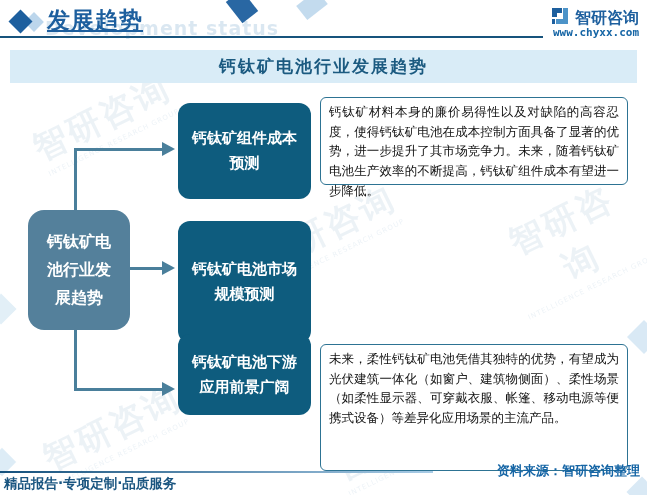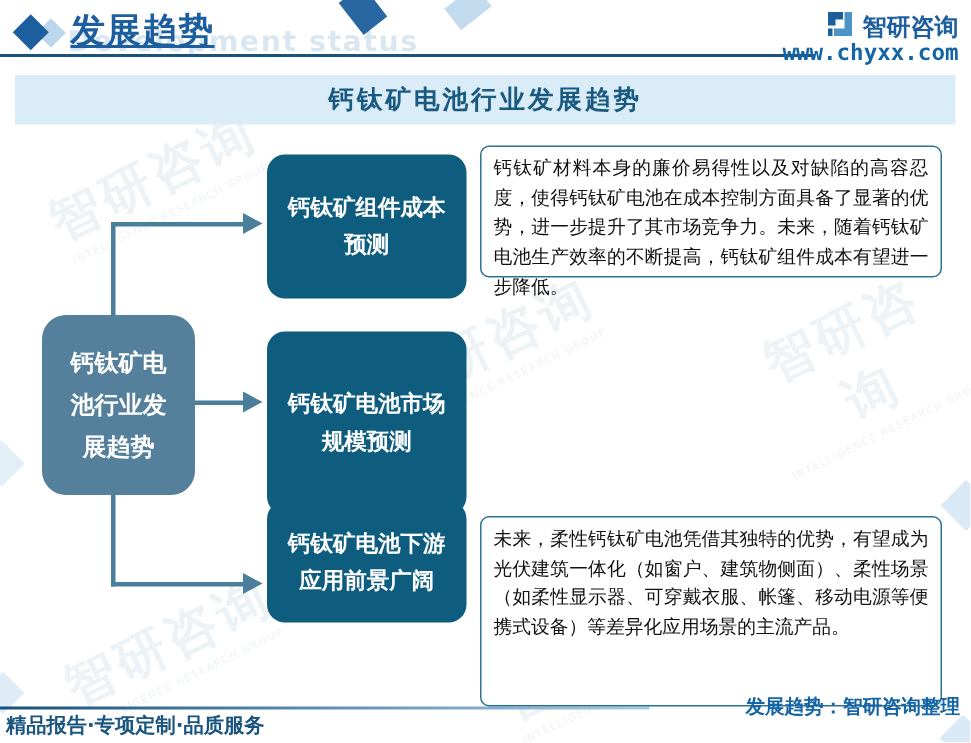--- a/index.html
+++ b/index.html
@@ -12,21 +12,21 @@
     background:#bcd6ec; transform:rotate(45deg); z-index:1; }
   .hdr-diamond-dark { position:absolute; left:12px; top:13px; width:17px; height:17px;
     background:#1d5f9e; transform:rotate(45deg); z-index:2; }
   .hdr-title { position:absolute; left:47px; top:5px; font-size:23px; font-weight:bold;
     color:#1d5f9e; z-index:3; letter-spacing:1px;text-decoration:underline; }
   .hdr-title-en { position:absolute; left:45px; top:17px; font-size:19px; font-weight:bold;
     color:#1f6fae; opacity:0.16; z-index:2; letter-spacing:1px; white-space:nowrap; }
   .hdr-rule { position:absolute; left:0; top:36px; width:543px; height:2px; background:#17537c; }
   .brand { position:absolute; right:8px; top:6px; display:flex; align-items:center; gap:5px; z-index:3; }
   .brand-name { font-size:16px; font-weight:bold; color:#1d5f9e; }
-  .brand-url { position:absolute; right:8px; top:26px; font-size:15px; font-weight:bold;
+  .brand-url { position:absolute; right:8px; top:26px; font-size:11px; font-weight:bold;
     color:#1565a5; font-family:"DejaVu Sans Mono","Liberation Mono",monospace; z-index:3; }
   
   .title-bar { position:absolute; left:10px; top:50px; width:627px; height:33px;
     background:#d9ecf7; display:flex; align-items:center; justify-content:center; z-index:2; }
   .title-text { font-size:17px; font-weight:bold; color:#1b5a80; letter-spacing:2px; }
   
   .root-node { position:absolute; left:28px; top:210px; width:102px; height:120px;
     background:#54809b; border-radius:16px; color:#ffffff; font-weight:bold; font-size:16px;
     display:flex; align-items:center; justify-content:center; text-align:center;
     line-height:1.75; padding:0 13px; box-sizing:border-box; z-index:4; }
@@ -146,15 +146,15 @@
   </div>
   <div class="label-box lb3">
     <span>钙钛矿电池下游应用前景广阔</span>
   </div>
 
   <div class="text-box tb1">钙钛矿材料本身的廉价易得性以及对缺陷的高容忍度，使得钙钛矿电池在成本控制方面具备了显著的优势，进一步提升了其市场竞争力。未来，随着钙钛矿电池生产效率的不断提高，钙钛矿组件成本有望进一步降低。</div>
   <div class="text-box tb3">未来，柔性钙钛矿电池凭借其独特的优势，有望成为光伏建筑一体化（如窗户、建筑物侧面）、柔性场景（如柔性显示器、可穿戴衣服、帐篷、移动电源等便携式设备）等差异化应用场景的主流产品。</div>
 
   <div class="ft-rule"></div>
   <div class="ft-left">精品报告·专项定制·品质服务</div>
-  <div class="ft-src">发展趋势：智研咨询整理</div>
+  <div class="ft-src">资料来源：智研咨询整理</div>
 
 </div>
 
 </body></html>

